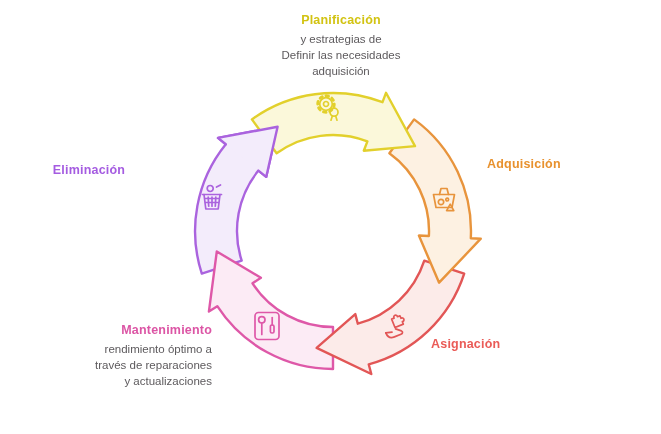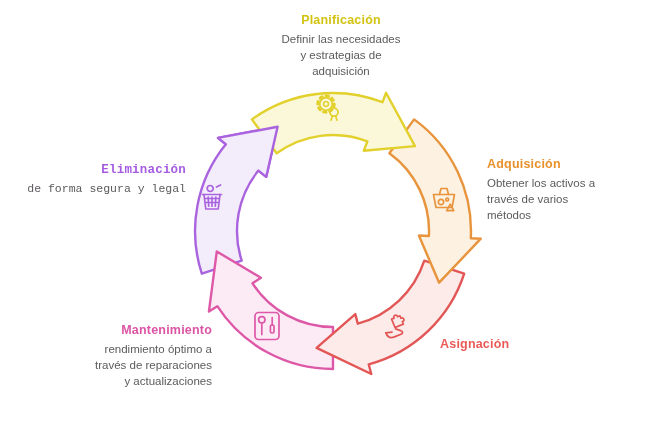--- a/index.html
+++ b/index.html
@@ -5,23 +5,23 @@
   html, body { margin: 0; padding: 0; }
   body { width: 661px; height: 434px; font-family: "Liberation Sans", sans-serif; }
   .stage { position: relative; width: 661px; height: 434px; overflow: hidden; }
   .ring-svg { position: absolute; left: 0; top: 0; }
   .label { position: absolute; }
   .seg-title { font-size: 12.5px; font-weight: bold; letter-spacing: 0.2px; margin-bottom: 4px; }
   .seg-desc { font-size: 11.5px; line-height: 16.2px; }
   .seg-desc span { display: block; }
   .pos-top          { left: 231px; top: 13px;  width: 220px; text-align: center; }
   .pos-right        { left: 487px; top: 157px; width: 165px; text-align: left; }
-  .pos-bottom-right { left: 440px; top: 337px; width: 165px; text-align: left; }
+  .pos-bottom-right { left: 431px; top: 337px; width: 165px; text-align: left; }
   .pos-bottom-left  { left: 12px;  top: 323px; width: 200px; text-align: right; }
-  .pos-left         { left: 14px;   top: 163px; width: 172px; text-align: right; font-family: Liberation Mono, monospace; }
+  .pos-left         { left: 3px;   top: 163px; width: 172px; text-align: center; }
 </style>
 </head>
 <body>
 
 <div class="stage" style="background: rgb(255, 255, 255);">
 
   <svg class="ring-svg" width="661" height="434" viewBox="0 0 661 434">
     <g id="ring">
         <path d="M201.8,273.6 A138,138 0 0 1 225.8,144.2 L218.0,137.9 L277.6,126.8 L266.2,176.9 L258.4,170.6 A96,96 0 0 0 241.7,260.7 Z" fill="#f3ecfb" stroke="#aa63de" stroke-width="2.4" stroke-linejoin="round"></path>
         <path d="M333.0,369.0 A138,138 0 0 1 217.3,306.2 L208.9,311.6 L216.8,251.5 L260.9,277.8 L252.5,283.3 A96,96 0 0 0 333.0,327.0 Z" fill="#fcebf5" stroke="#de58a8" stroke-width="2.4" stroke-linejoin="round"></path>
@@ -71,48 +71,42 @@
         <path d="M-7,-0.5 L7,-0.5 M-6.4,3.5 L6.4,3.5"></path>
         <circle cx="-1.8" cy="-10.5" r="3"></circle>
         <path d="M4.5,-12 L8.5,-14"></path>
       </g>
     </g>
   </svg>
 
   <div class="label pos-top">
     <div class="seg-title" style="color: rgb(210, 195, 18);">Planificación</div>
     <div class="seg-desc" style="color: rgb(93, 90, 93);">
+      <span>y estrategias de</span>
       <span>Definir las necesidades</span>
-      <span>y estrategias de</span>
       <span>adquisición</span>
     </div>
   </div>
 
   <div class="label pos-right">
     <div class="seg-title" style="color: rgb(232, 145, 45);">Adquisición</div>
-    <div class="seg-desc" style="color: rgb(93, 90, 93);">
-      <span>Obtener los activos a</span>
-      <span>través de varios</span>
-      <span>métodos</span>
-    </div>
   </div>
 
   <div class="label pos-bottom-right">
     <div class="seg-title" style="color: rgb(234, 91, 87);">Asignación</div>
   </div>
 
   <div class="label pos-bottom-left">
     <div class="seg-title" style="color: rgb(220, 85, 165);">Mantenimiento</div>
     <div class="seg-desc" style="color: rgb(93, 90, 93);">
       <span>rendimiento óptimo a</span>
       <span>través de reparaciones</span>
       <span>y actualizaciones</span>
     </div>
   </div>
 
   <div class="label pos-left">
     <div class="seg-title" style="color: rgb(165, 92, 225);">Eliminación</div>
     <div class="seg-desc" style="color: rgb(93, 90, 93);">
-      <span>de forma segura y legal</span>
     </div>
   </div>
 
 </div>
 
 </body></html>

